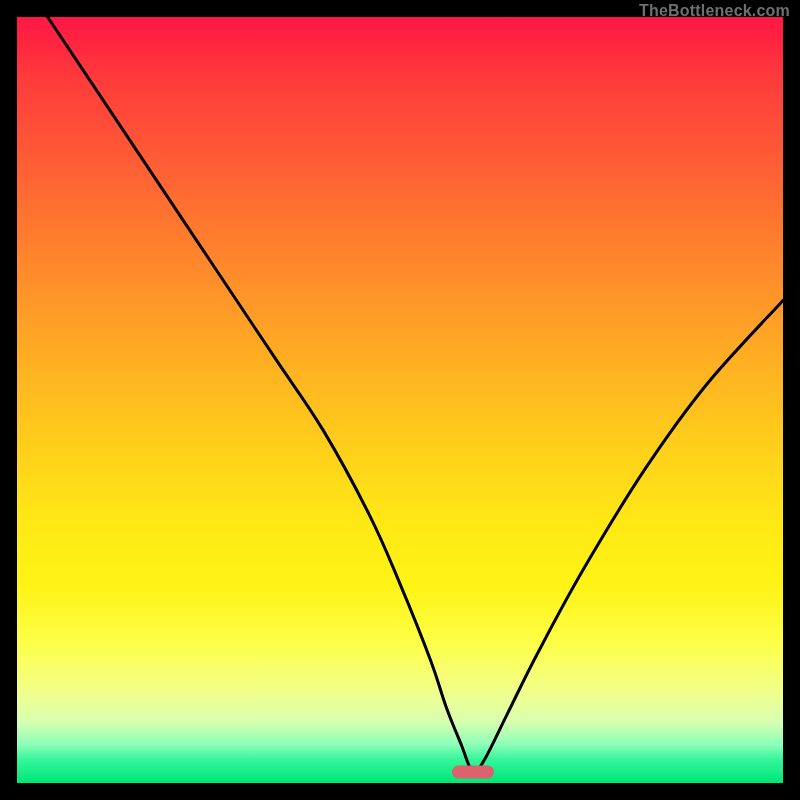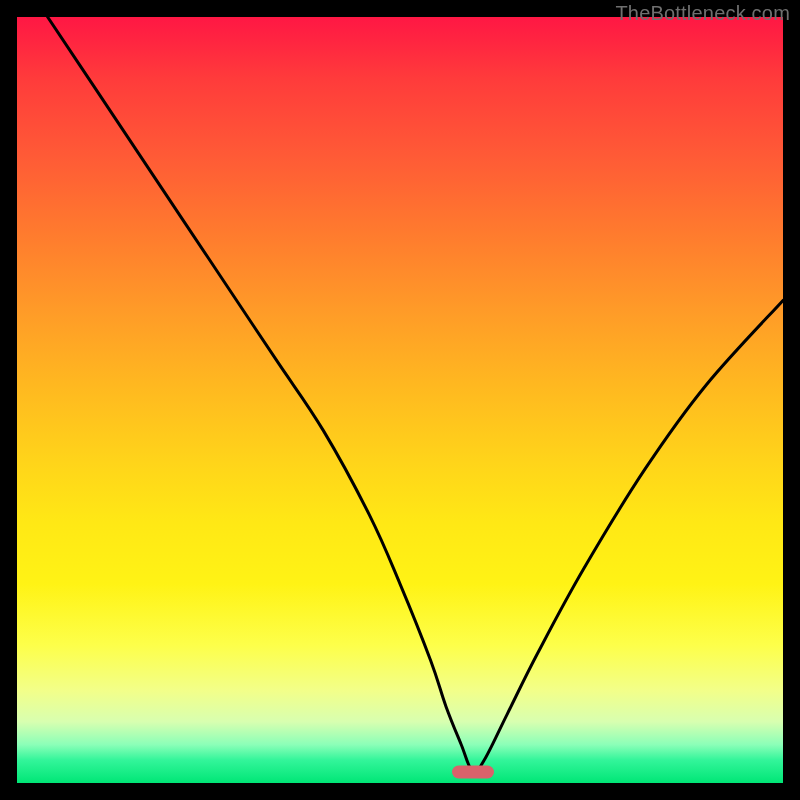--- a/index.html
+++ b/index.html
@@ -55,22 +55,22 @@
     width: 42px;
     height: 13px;
     border-radius: 7px;
     transform: translate(-50%, -50%);
   }
   .watermark {
     position: absolute;
     top: 2px;
     right: 10px;
     color: #6f6f6f;
-    font-size: 20px;
-    font-weight: 400;
+    font-size: 16px;
+    font-weight: 700;
     letter-spacing: 0.2px;
   }
 </style>
 </head>
 <body>
 
 <div class="frame">
   <div class="plot">
     <svg class="curve" viewBox="0 0 766 766" preserveAspectRatio="none">
       <path id="curve-path" fill="none" stroke="#000" stroke-width="3" stroke-linecap="round" stroke-linejoin="round" d="M 30.64 0 C 38.912800000000004 12.40919999999999, 60.05440000000001 44.121599999999944, 76.60000000000001 68.93999999999994 C 93.1456 93.75839999999994, 106.0144 113.06159999999997, 122.56 137.88 C 139.1056 162.69840000000002, 151.9744 182.00160000000005, 168.52 206.82000000000005 C 185.06560000000002 231.63840000000005, 197.9344 250.9416, 214.48000000000002 275.76 C 231.02560000000003 300.5784, 243.8944 319.8816, 260.44 344.7 C 276.9856 369.5184, 289.85440000000006 386.06399999999996, 306.40000000000003 413.64 C 322.9456 441.216, 338.572 470.324, 352.36 497.90000000000003 C 366.148 525.476, 371.9696 540.6428000000001, 383 566.84 C 394.0304 593.0372, 405.3672 621.3792000000001, 413.64000000000004 643.44 C 421.91280000000006 665.5008, 423.44480000000004 674.2332, 428.96000000000004 689.4 C 434.47520000000003 704.5668, 439.45419999999996 715.9802000000001, 444.28 727.7 C 449.1058 739.4198, 451.6336 751.7524, 455.77 754.51 C 459.90639999999996 757.2676, 461.05539999999996 753.361, 467.26 743.02 C 473.4646 732.679, 480.58840000000004 716.3631999999999, 490.24 697.06 C 499.8916 677.7568, 507.092 661.9771999999999, 520.88 635.78 C 534.668 609.5828, 547.5368000000001 584.6111999999999, 566.84 551.52 C 586.1432 518.4288, 606.0592 485.0312, 628.12 451.94 C 650.1808 418.8488, 664.5816 398.0136, 689.4 367.68 C 714.2184 337.3464, 752.212 298.58680000000004, 766 283.42"></path>

